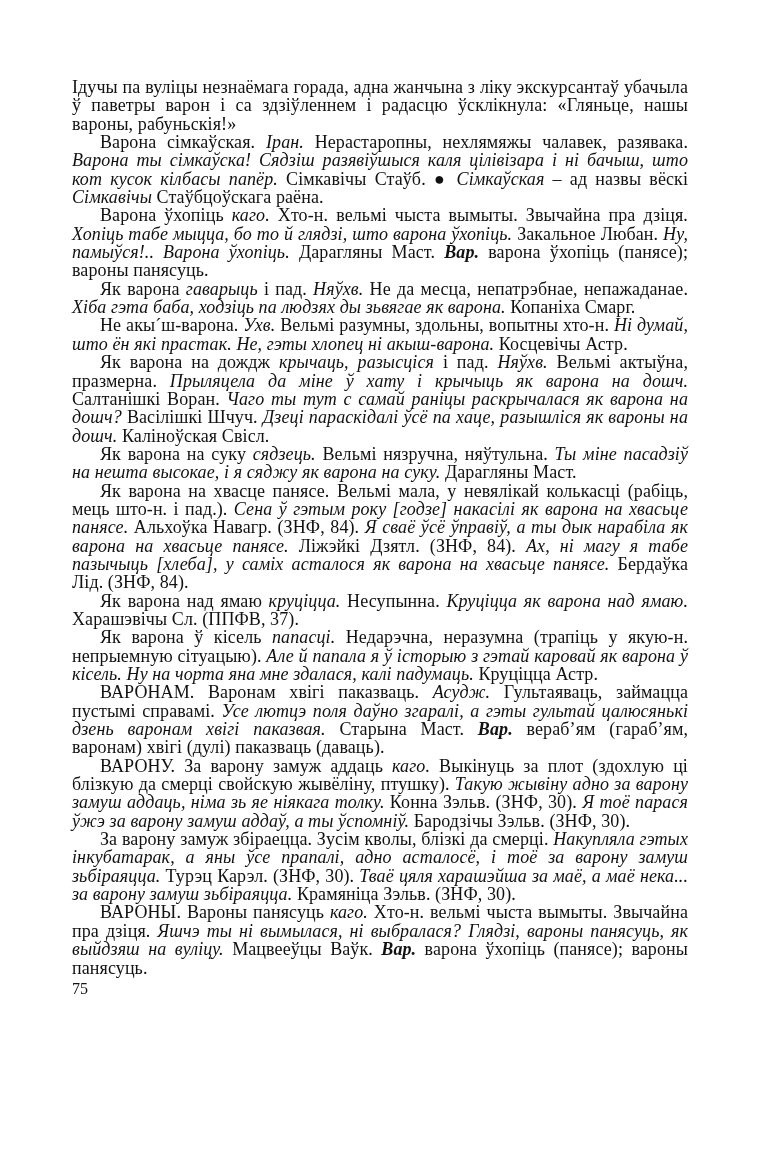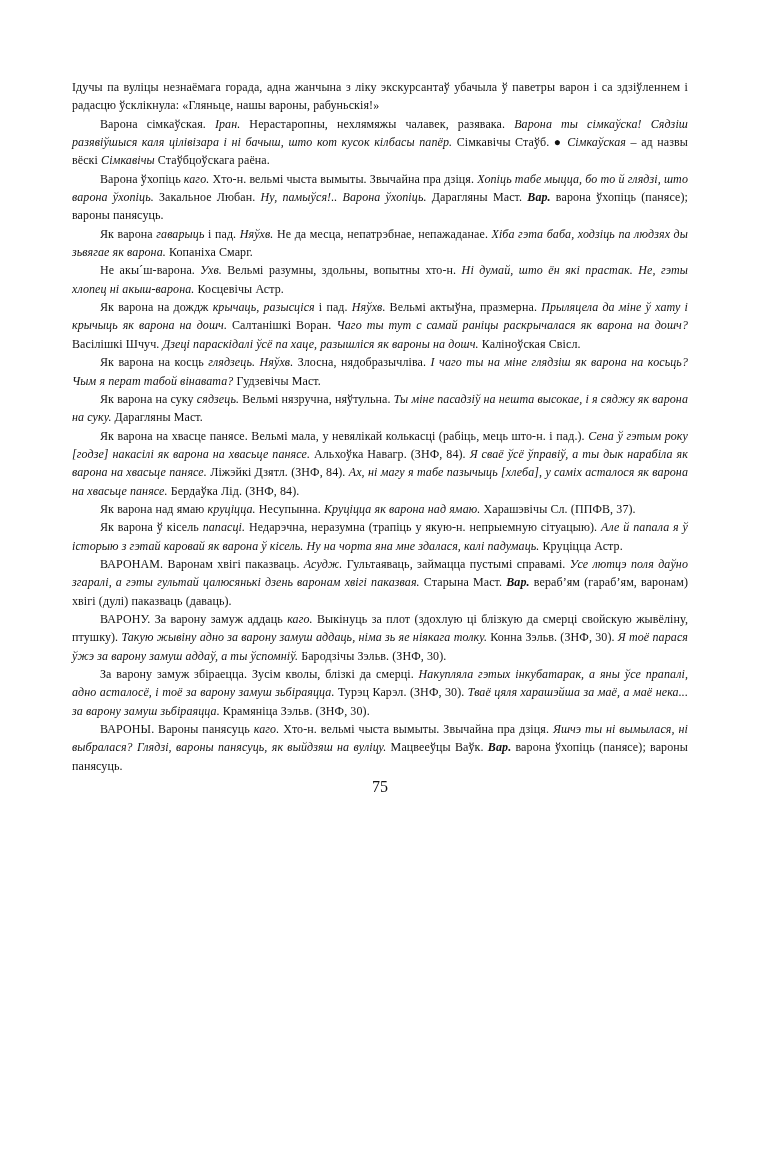--- a/index.html
+++ b/index.html
@@ -15,57 +15,55 @@
   .page {
     width: 760px;
     height: 1157px;
     background: #ffffff;
     padding-top: 78px;
     position: relative;
   }
   .page-text {
     width: 616px;
     margin: 0 auto;
-    font-size: 12px;
+    font-size: 18px;
     line-height: 18.35px;
     text-align: justify;
     letter-spacing: 0.1px;
   }
   .page-text p {
     margin: 0;
     padding: 0;
     text-indent: 28px;
   }
   .page-text p.no-indent {
     text-indent: 0;
   }
   .run-n { font-weight: normal; font-style: normal; }
   .run-b { font-weight: normal;   font-style: normal; }
   .run-i { font-weight: normal; font-style: italic; }
   .run-bi{ font-weight: bold;   font-style: italic; }
   .page-number {
     width: 616px;
     margin: 2px auto 0 auto;
-    text-align: center;
     font-size: 16px;
     line-height: 20px;
   }
 </style>
 </head>
 <body>
 
 <div class="page">
   <div class="page-text">
       <p class="no-indent"><span class="run-n">Ідучы па вуліцы незнаёмага горада, адна жанчына з ліку экскурсантаў убачыла ў паветры варон і са здзіўленнем і радасцю ўсклікнула: «Гляньце, нашы вароны, рабуньскія!»</span></p>
       <p class=""><span class="run-b">Варона сімкаўская. </span><span class="run-i">Іран. </span><span class="run-n">Нерастаропны, нехлямяжы чалавек, разявака. </span><span class="run-i">Варона ты сімкаўска! Сядзіш разявіўшыся каля цілівізара і ні бачыш, што кот кусок кілбасы папёр. </span><span class="run-n">Сімкавічы Стаўб. ● </span><span class="run-i">Сімкаўская </span><span class="run-n">– ад назвы вёскі </span><span class="run-i">Сімкавічы </span><span class="run-n">Стаўбцоўскага раёна.</span></p>
       <p class=""><span class="run-b">Варона ўхопіць </span><span class="run-i">каго. </span><span class="run-n">Хто-н. вельмі чыста вымыты. Звычайна пра дзіця. </span><span class="run-i">Хопіць табе мыцца, бо то й глядзі, што варона ўхопіць. </span><span class="run-n">Закальное Любан. </span><span class="run-i">Ну, памыўся!.. Варона ўхопіць. </span><span class="run-n">Дарагляны Маст. </span><span class="run-bi">Вар. </span><span class="run-n">варона ўхопіць (панясе); вароны панясуць.</span></p>
       <p class=""><span class="run-b">Як варона </span><span class="run-i">гаварыць </span><span class="run-n">і пад. </span><span class="run-i">Няўхв. </span><span class="run-n">Не да месца, непатрэбнае, непажаданае. </span><span class="run-i">Хіба гэта баба, ходзіць па людзях ды зьвягае як варона. </span><span class="run-n">Копаніха Смарг.</span></p>
       <p class=""><span class="run-b">Не акы´ш-варона. </span><span class="run-i">Ухв. </span><span class="run-n">Вельмі разумны, здольны, вопытны хто-н. </span><span class="run-i">Ні думай, што ён які прастак. Не, гэты хлопец ні акыш-варона. </span><span class="run-n">Косцевічы Астр.</span></p>
       <p class=""><span class="run-b">Як варона на дождж </span><span class="run-i">крычаць, разысціся </span><span class="run-n">і пад. </span><span class="run-i">Няўхв. </span><span class="run-n">Вельмі актыўна, празмерна. </span><span class="run-i">Прыляцела да міне ў хату і крычыць як варона на дошч. </span><span class="run-n">Салтанішкі Воран. </span><span class="run-i">Чаго ты тут с самай раніцы раскрычалася як варона на дошч? </span><span class="run-n">Васілішкі Шчуч. </span><span class="run-i">Дзеці параскідалі ўсё па хаце, разышліся як вароны на дошч. </span><span class="run-n">Каліноўская Свісл.</span></p>
-      <p class=""><span class="run-b">Як варона на косць </span><span class="run-i">глядзець. Няўхв. </span><span class="run-n">Злосна, нядобразычліва. </span><span class="run-i">І чаго ты на міне глядзіш як варона на косьць? Чым я перат табой вінавата? </span><span class="run-n">Гудзевічы Маст.</span></p>
       <p class=""><span class="run-b">Як варона на суку </span><span class="run-i">сядзець. </span><span class="run-n">Вельмі нязручна, няўтульна. </span><span class="run-i">Ты міне пасадзіў на нешта высокае, і я сяджу як варона на суку. </span><span class="run-n">Дарагляны Маст.</span></p>
       <p class=""><span class="run-b">Як варона на хвасце панясе. </span><span class="run-n">Вельмі мала, у невялікай колькасці (рабіць, мець што-н. і пад.). </span><span class="run-i">Сена ў гэтым року [годзе] накасілі як варона на хвасьце панясе. </span><span class="run-n">Альхоўка Навагр. (ЗНФ, 84). </span><span class="run-i">Я сваё ўсё ўправіў, а ты дык нарабіла як варона на хвасьце панясе. </span><span class="run-n">Ліжэйкі Дзятл. (ЗНФ, 84). </span><span class="run-i">Ах, ні магу я табе пазычыць [хлеба], у саміх асталося як варона на хвасьце панясе. </span><span class="run-n">Бердаўка Лід. (ЗНФ, 84).</span></p>
       <p class=""><span class="run-b">Як варона над ямаю </span><span class="run-i">круціцца. </span><span class="run-n">Несупынна. </span><span class="run-i">Круціцца як варона над ямаю. </span><span class="run-n">Харашэвічы Сл. (ППФВ, 37).</span></p>
       <p class=""><span class="run-b">Як варона ў кісель </span><span class="run-i">папасці. </span><span class="run-n">Недарэчна, неразумна (трапіць у якую-н. непрыемную сітуацыю). </span><span class="run-i">Але й папала я ў історыю з гэтай каровай як варона ў кісель. Ну на чорта яна мне здалася, калі падумаць. </span><span class="run-n">Круціцца Астр.</span></p>
       <p class=""><span class="run-n">ВАРОНАМ. </span><span class="run-b">Варонам хвігі паказваць. </span><span class="run-i">Асудж. </span><span class="run-n">Гультаяваць, займацца пустымі справамі. </span><span class="run-i">Усе лютцэ поля даўно згаралі, а гэты гультай цалюсянькі дзень варонам хвігі паказвая. </span><span class="run-n">Старына Маст. </span><span class="run-bi">Вар. </span><span class="run-n">вераб’ям (гараб’ям, варонам) хвігі (дулі) паказваць (даваць).</span></p>
       <p class=""><span class="run-n">ВАРОНУ. </span><span class="run-b">За варону замуж аддаць </span><span class="run-i">каго. </span><span class="run-n">Выкінуць за плот (здохлую ці блізкую да смерці свойскую жывёліну, птушку). </span><span class="run-i">Такую жывіну адно за варону замуш аддаць, німа зь яе ніякага толку. </span><span class="run-n">Конна Зэльв. (ЗНФ, 30). </span><span class="run-i">Я тоё парася ўжэ за варону замуш аддаў, а ты ўспомніў. </span><span class="run-n">Бародзічы Зэльв. (ЗНФ, 30).</span></p>
       <p class=""><span class="run-b">За варону замуж збіраецца. </span><span class="run-n">Зусім кволы, блізкі да смерці. </span><span class="run-i">Накупляла гэтых інкубатарак, а яны ўсе прапалі, адно асталосё, і тоё за варону замуш зьбіраяцца. </span><span class="run-n">Турэц Карэл. (ЗНФ, 30). </span><span class="run-i">Тваё цяля харашэйша за маё, а маё нека... за варону замуш зьбіраяцца. </span><span class="run-n">Крамяніца Зэльв. (ЗНФ, 30).</span></p>
       <p class=""><span class="run-n">ВАРОНЫ. </span><span class="run-b">Вароны панясуць </span><span class="run-i">каго. </span><span class="run-n">Хто-н. вельмі чыста вымыты. Звычайна пра дзіця. </span><span class="run-i">Яшчэ ты ні вымылася, ні выбралася? Глядзі, вароны панясуць, як выйдзяш на вуліцу. </span><span class="run-n">Мацвееўцы Ваўк. </span><span class="run-bi">Вар. </span><span class="run-n">варона ўхопіць (панясе); вароны панясуць.</span></p>
     </div>
   <div class="page-number">75</div>

